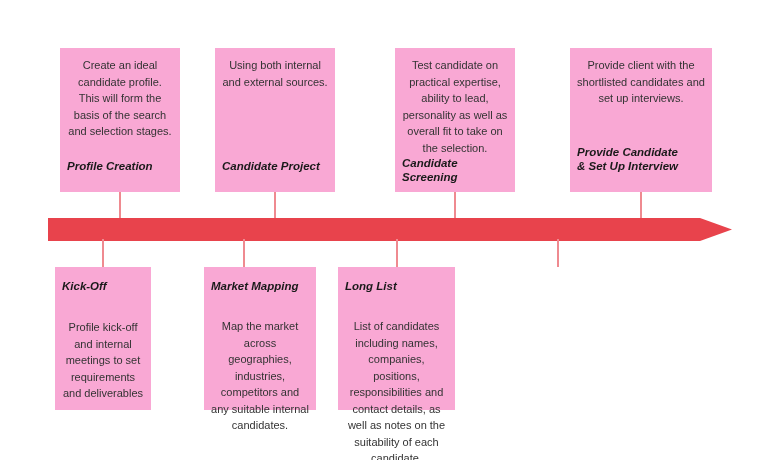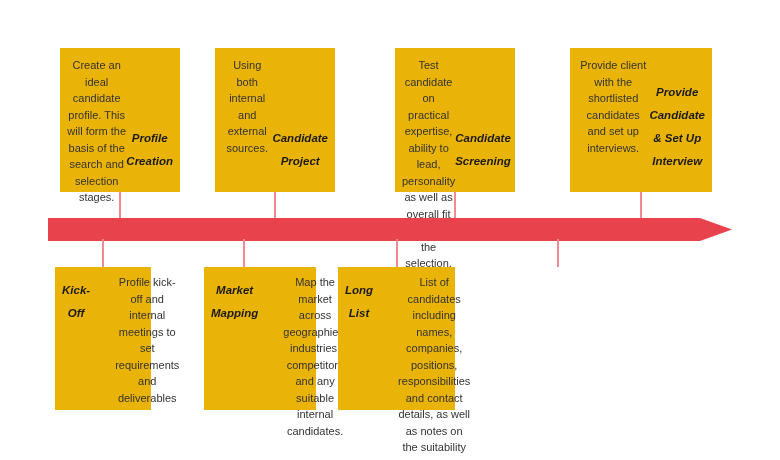--- a/index.html
+++ b/index.html
@@ -41,44 +41,44 @@
     width: 2px;
     background: #ef8a90;
   }
   .connector-up   { top: 192px; height: 28px; }
   .connector-down { top: 239px; height: 28px; }
 
   
   .card {
     position: absolute;
     box-sizing: border-box;
-    background: #eab308;
+    background: #f9a8d4;
     display: flex;
+    flex-direction: column;
     padding: 7px 7px;
   }
   .card-top {
     justify-content: flex-start;
   }
   .card-bottom {
     justify-content: flex-start;
     gap: 25px;
   }
   .card-desc {
     font-size: 11px;
     line-height: 16.5px;
     text-align: center;
     color: #333333;
     white-space: pre-line;
   }
   .card-title {
     font-size: 11.5px;
-    line-height: 23px;
+    line-height: 14px;
     font-weight: bold;
     font-style: italic;
-    text-align: center;
     color: #1a1a1a;
     white-space: pre-line;
   }
   
   .card-top .card-desc { margin-top: 2px; }
   .card-top .card-title { margin-top: auto; margin-bottom: 12px; }
   
   .card-bottom .card-title { margin-top: 5px; }
   .card-bottom .card-desc { margin-top: auto; margin-bottom: auto; }
 </style>

